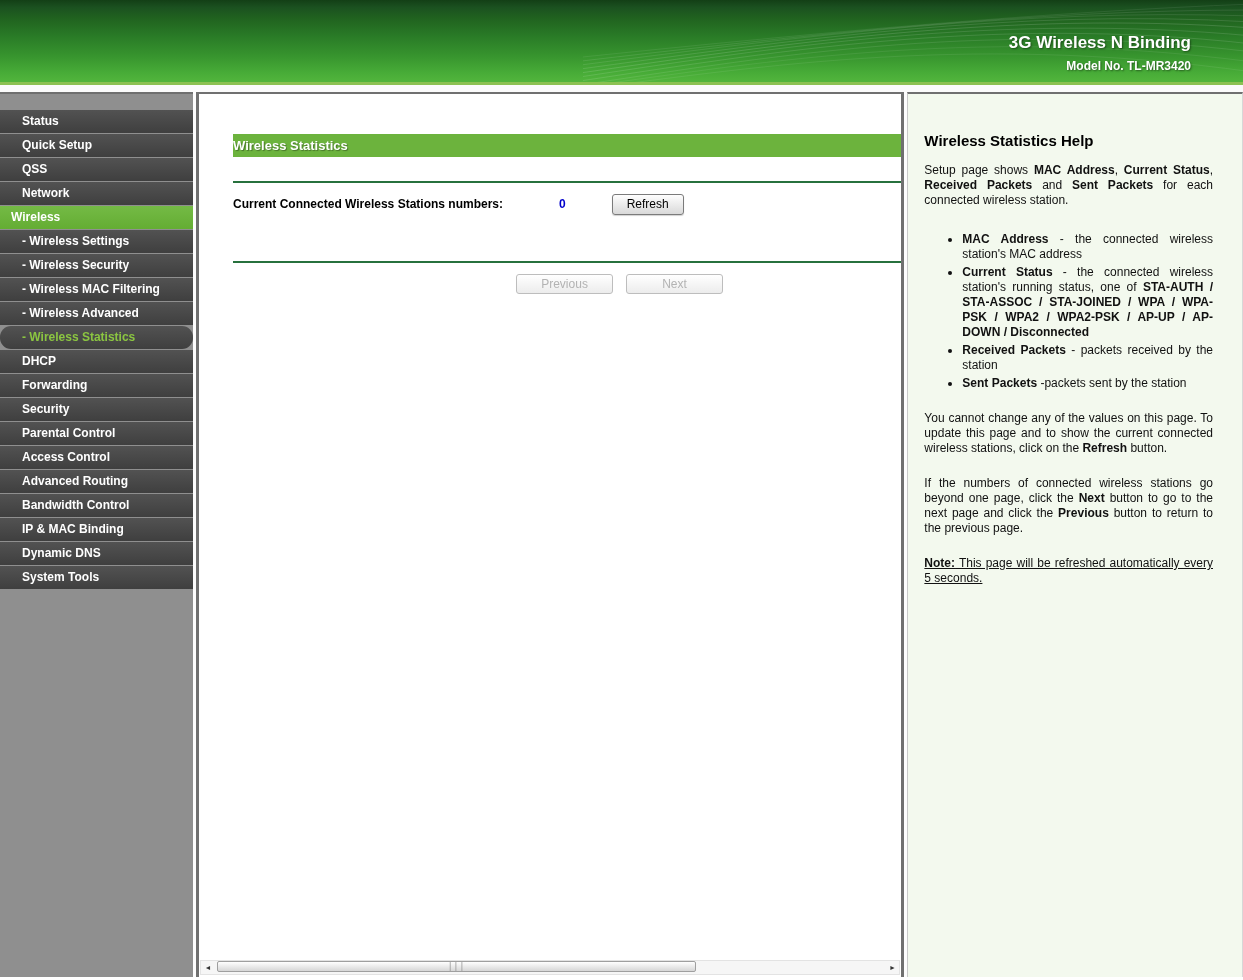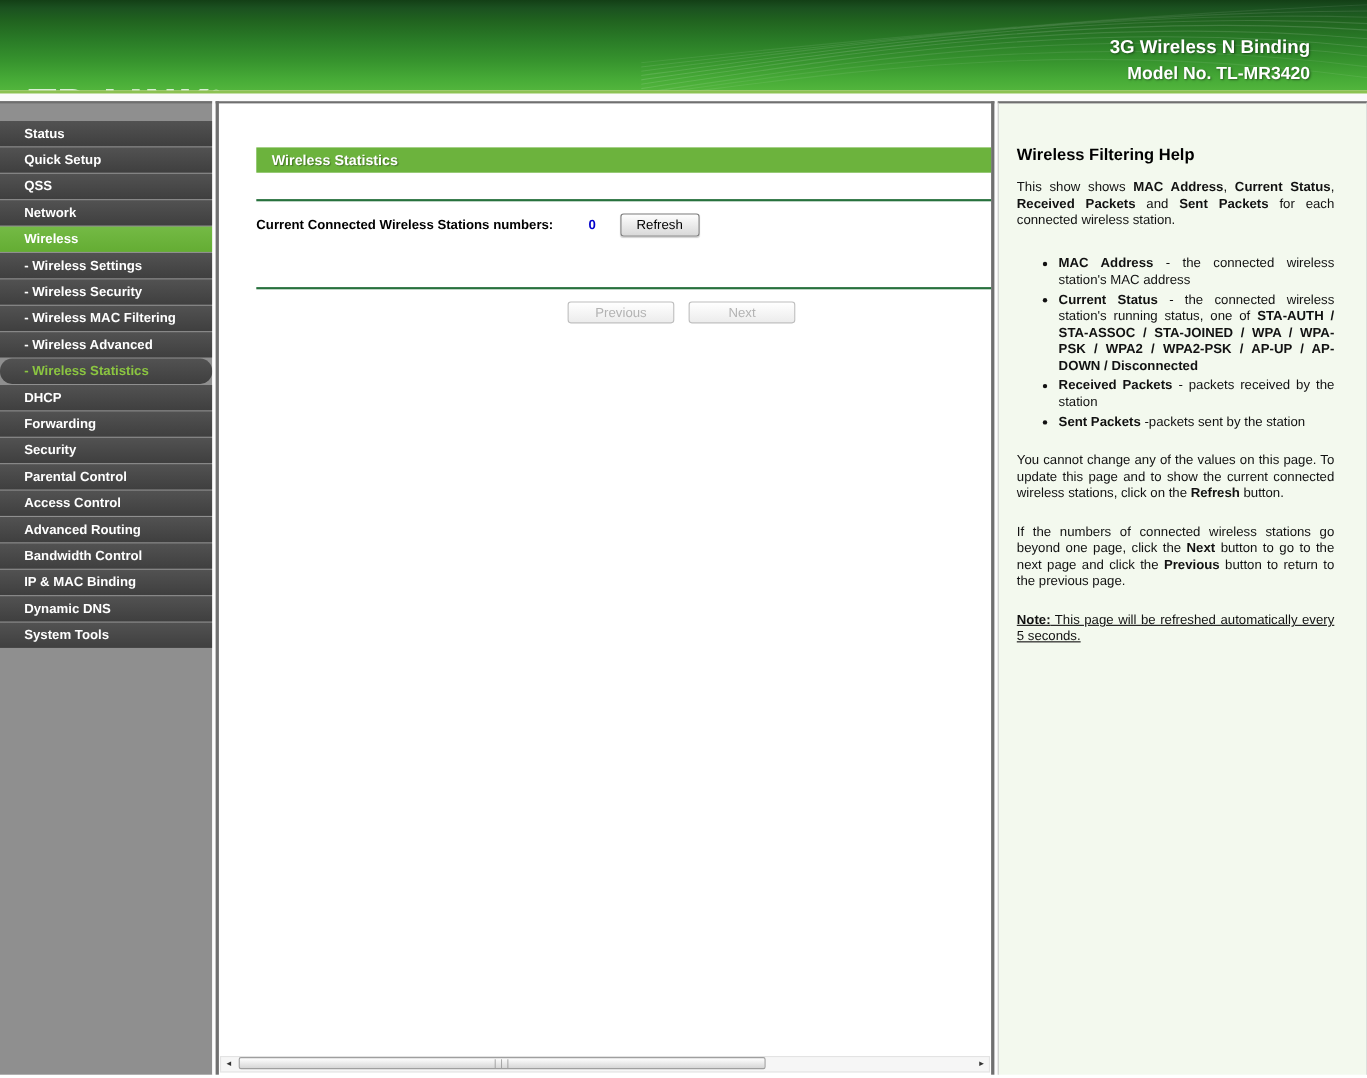--- a/index.html
+++ b/index.html
@@ -28,59 +28,59 @@
   .swoosh{position:absolute;right:0;top:0;height:88px;width:660px;}
   .logo{
     position:absolute;left:26px;top:24px;color:#fff;
     font-size:37px;font-weight:bold;letter-spacing:0px;line-height:40px;
     font-family:"DejaVu Sans",sans-serif;
     margin-top:48px;
   }
   .logo sup{font-size:13px;position:relative;top:-4px;font-weight:bold;}
   .product-info{position:absolute;right:52px;top:33px;text-align:right;color:#fff;}
   .product-name{font-size:17px;font-weight:bold;text-shadow:1px 1px 2px rgba(0,0,0,.45);}
-  .model-no{font-size:16px;font-weight:bold;margin-top:6px;text-shadow:1px 1px 2px rgba(0,0,0,.45);}
+  .model-no{font-size:12px;font-weight:bold;margin-top:6px;text-shadow:1px 1px 2px rgba(0,0,0,.45);}
 
   .strip{height:7px;background:#fbfbfb;}
 
   
   .frames{display:flex;height:885px;align-items:stretch;}
   .gap{background:#fdfdfd;}
   .gap.g1{width:3px;}
   .gap.g2{width:3px;}
 
   
   .sidebar{
     width:196px;background:var(--sidebar-bg);
     border-top:2px solid #6f6f6f;padding-top:16px;
   }
   .side-item{
     height:23px;line-height:23px;margin-bottom:1px;
     background:linear-gradient(180deg,#525252,#3f3f3f);
     color:#fff;font-size:12px;font-weight:bold;padding-left:22px;
     cursor:pointer;white-space:nowrap;
   }
-  .side-item.active{background:linear-gradient(180deg,#74ba45,#64ad33);}
+  .side-item.active{background:linear-gradient(180deg,#74ba45,#64ad33);padding-left:11px;}
   .side-item.active-sub{color:var(--active-sub-text);border-radius:11px;}
 
   
   .main{
     position:relative;width:713px;height:885px;background:#fff;
     border-left:3px solid #707070;border-right:3px solid #707070;border-top:2px solid #707070;
     width:719px; 
   }
   .main-title{
     margin:40px 0 0 34px;height:23px;line-height:23px;
     background:var(--accent-green);color:#fff;font-weight:bold;font-size:13px;
-    padding-left:14px;text-shadow:1px 1px 1px rgba(0,0,0,.35);
+    text-shadow:1px 1px 1px rgba(0,0,0,.35);
   }
   .hr{height:2px;background:var(--divider-green);margin-left:34px;}
   .hr1{margin-top:24px;}
   .hr2{margin-top:46px;}
-  .stations-row{display:flex;align-items:center;margin:10px 0 0 34px;height:22px;}
+  .stations-row{display:flex;align-items:center;margin:10px 0 0 34px;height:22px;gap:24px;}
   .stations-label{font-size:12px;font-weight:bold;color:#000;}
   .stations-count{margin-left:32px;font-size:12px;font-weight:bold;color:var(--count-blue);}
   .btn{
     font-family:"Liberation Sans",sans-serif;font-size:12px;
     border-radius:3px;cursor:pointer;
   }
   .btn-refresh{
     margin-left:22px;width:72px;height:21px;
     border:1px solid #7b7b7b;color:#000;
     background:linear-gradient(180deg,#fefefe,#d9d9d9);
@@ -201,22 +201,22 @@
         <div class="sb-thumb">
           <div class="sb-grip">|||</div>
         </div>
         <div class="sb-arrow sb-right">►</div>
       </div>
     </div>
 
     <div class="gap g2"></div>
 
     <div class="help">
-      <div class="help-title">Wireless Filtering Help</div>
-      <div class="help-text help-intro"><span>This show shows </span><b>MAC Address</b><span>, </span><b>Current Status</b><span>, </span><b>Received Packets</b><span> and </span><b>Sent Packets</b><span> for each connected wireless station.</span></div>
+      <div class="help-title">Wireless Statistics Help</div>
+      <div class="help-text help-intro"><span>Setup page shows </span><b>MAC Address</b><span>, </span><b>Current Status</b><span>, </span><b>Received Packets</b><span> and </span><b>Sent Packets</b><span> for each connected wireless station.</span></div>
       <ul>
         <li><b>MAC Address</b><span> - the connected wireless station's MAC address</span></li>
         <li><b>Current Status</b><span> - the connected wireless station's running status, one of </span><b>STA-AUTH / STA-ASSOC / STA-JOINED / WPA / WPA-PSK / WPA2 / WPA2-PSK / AP-UP / AP-DOWN / Disconnected</b></li>
         <li><b>Received Packets</b><span> - packets received by the station</span></li>
         <li><b>Sent Packets</b><span> -packets sent by the station</span></li>
       </ul>
       <div class="help-text help-para"><span>You cannot change any of the values on this page. To update this page and to show the current connected wireless stations, click on the </span><b>Refresh</b><span> button.</span></div>
       <div class="help-text help-para"><span>If the numbers of connected wireless stations go beyond one page, click the </span><b>Next</b><span> button to go to the next page and click the </span><b>Previous</b><span> button to return to the previous page.</span></div>
       <div class="help-text help-note"><b>Note:</b><span> This page will be refreshed automatically every 5 seconds.</span></div>
     </div>

